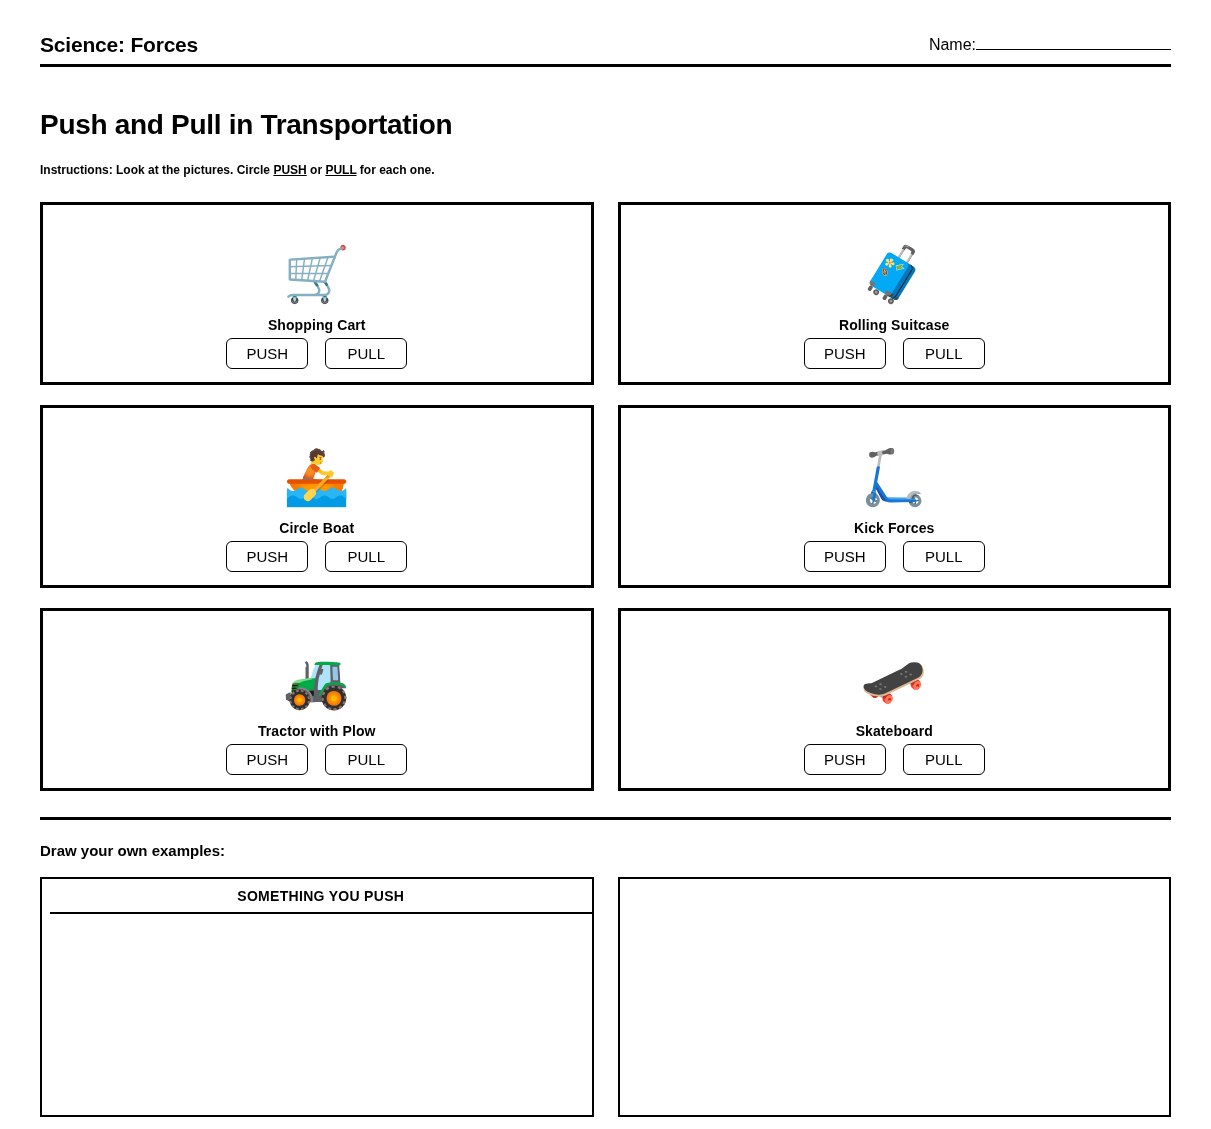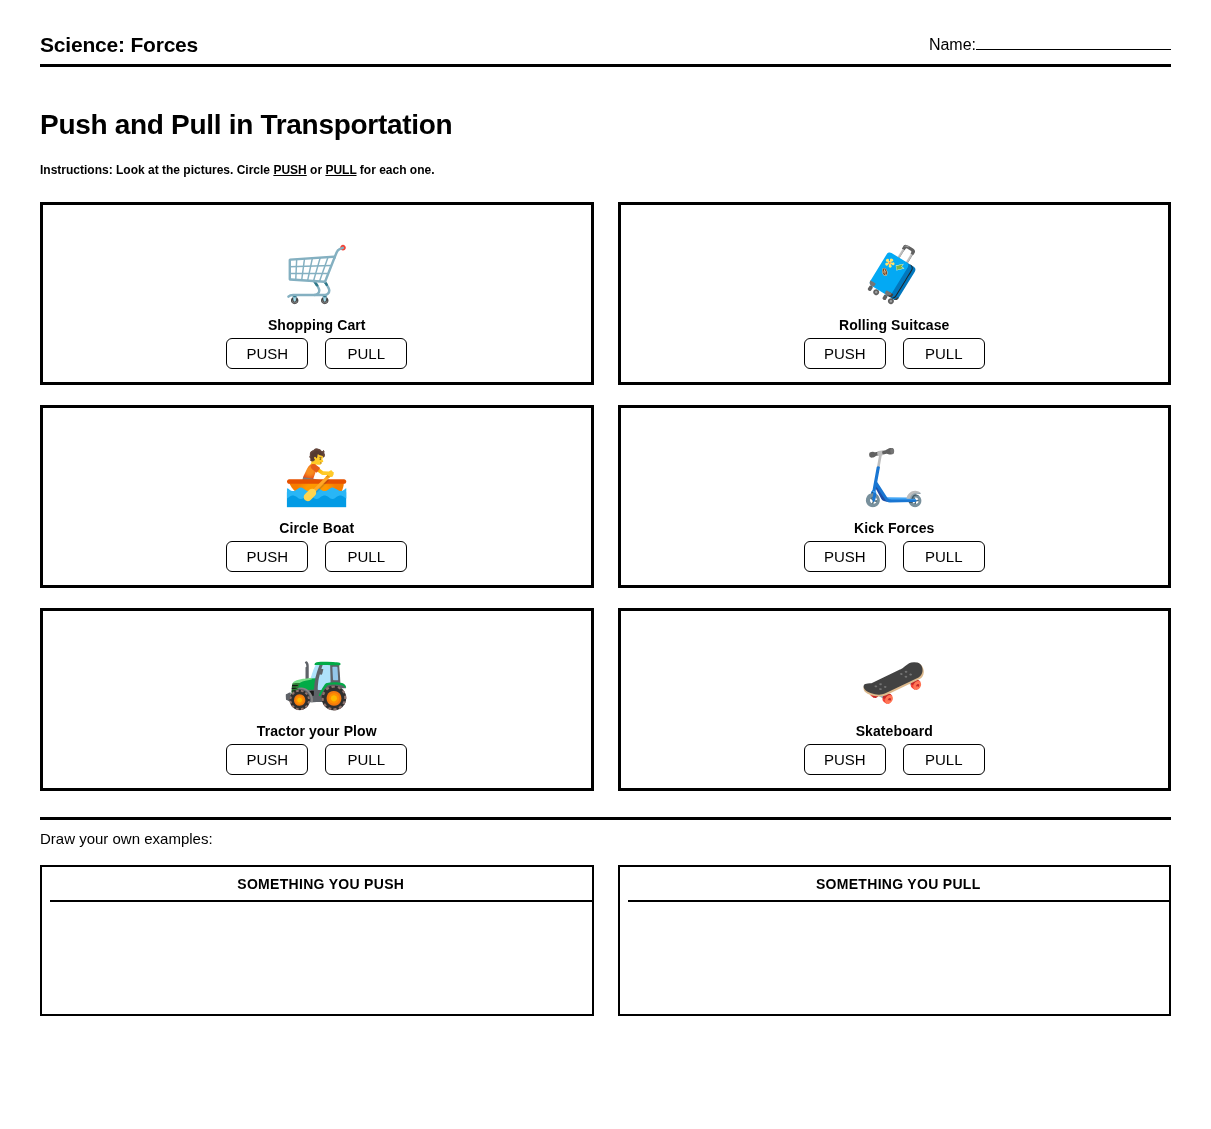--- a/index.html
+++ b/index.html
@@ -142,34 +142,34 @@
   
   .rule-bottom {
     border: 0;
     border-top: 3px solid #000;
     width: 100%;
     margin-top: 26px;
   }
 
   .draw-heading {
     font-size: 15px;
-    font-weight: normal;
-    margin-top: 10px;
+    font-weight: bold;
+    margin-top: 22px;
   }
 
   .draw-grid {
     margin-top: 18px;
     display: grid;
     grid-template-columns: 1fr 1fr;
     column-gap: 24px;
   }
 
   .draw-box {
     border: 2px solid #000;
-    height: 151px;
+    height: 240px;
     background: #fff;
     display: flex;
     flex-direction: column;
     padding-left: 8px;
   }
 
   .draw-box-title {
     font-size: 14px;
     font-weight: bold;
     text-align: center;
@@ -236,21 +236,21 @@
       <div class="item-emoji">🛴</div>
       <div class="item-label">Kick Forces</div>
       <div class="choice-row">
         <button class="choice-btn">PUSH</button>
         <button class="choice-btn">PULL</button>
       </div>
     </div>
 
     <div class="item-card">
       <div class="item-emoji">🚜</div>
-      <div class="item-label">Tractor your Plow</div>
+      <div class="item-label">Tractor with Plow</div>
       <div class="choice-row">
         <button class="choice-btn">PUSH</button>
         <button class="choice-btn">PULL</button>
       </div>
     </div>
 
     <div class="item-card">
       <div class="item-emoji">🛹</div>
       <div class="item-label">Skateboard</div>
       <div class="choice-row">
@@ -264,18 +264,17 @@
   <hr class="rule-bottom">
 
   <div class="draw-heading">Draw your own examples:</div>
 
   <div class="draw-grid">
     <div class="draw-box">
       <div class="draw-box-title">SOMETHING YOU PUSH</div>
       <div class="draw-box-area"></div>
     </div>
     <div class="draw-box">
-      <div class="draw-box-title">SOMETHING YOU PULL</div>
       <div class="draw-box-area"></div>
     </div>
   </div>
 
 </div>
 
 </body></html>

